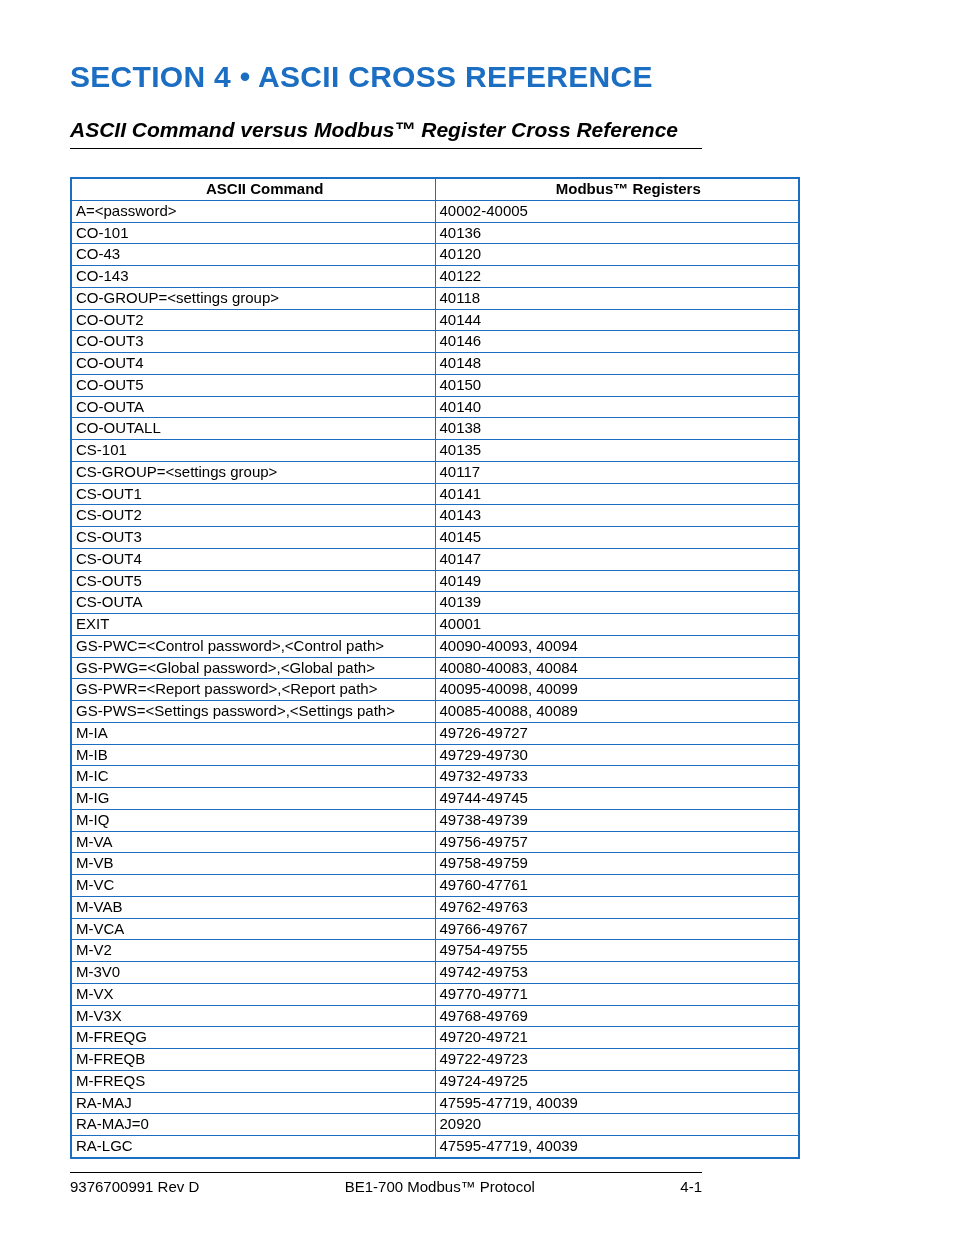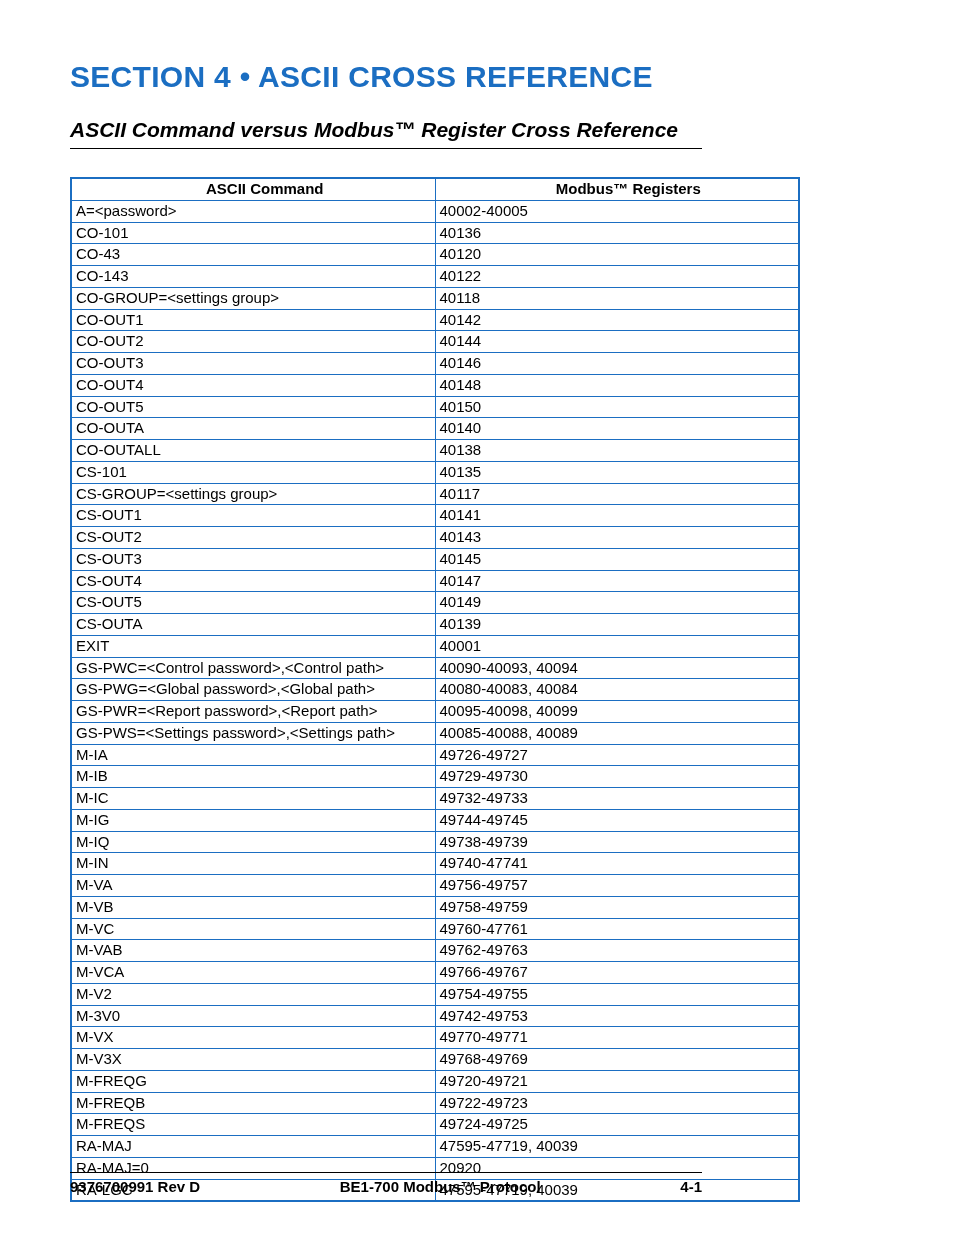--- a/index.html
+++ b/index.html
@@ -58,21 +58,21 @@
   table.xref tbody tr:last-child td { border-bottom-width: 2px; }
   table.xref tr th:first-child, table.xref tr td:first-child { border-left-width: 2px; }
   table.xref tr th:last-child, table.xref tr td:last-child { border-right-width: 2px; }
   .footer {
     position: absolute;
     bottom: 40px;
     left: 70px;
     right: 70px;
     display: flex;
     justify-content: space-between;
-    font-weight: bold;
+    font-weight: normal;
     font-size: 15px;
     border-top: none;
   }
   .footer .ft-center { }
   .footer-line {
     position: absolute;
     bottom: 62px;
     left: 70px;
     right: 70px;
     border-top: 1px solid #000;
@@ -110,24 +110,20 @@
         </tr>
         <tr>
           <td>CO-143</td>
           <td>40122</td>
         </tr>
         <tr>
           <td>CO-GROUP=&lt;settings group&gt;</td>
           <td>40118</td>
         </tr>
         <tr>
-          <td>CO-OUT1</td>
-          <td>40142</td>
-        </tr>
-        <tr>
           <td>CO-OUT2</td>
           <td>40144</td>
         </tr>
         <tr>
           <td>CO-OUT3</td>
           <td>40146</td>
         </tr>
         <tr>
           <td>CO-OUT4</td>
           <td>40148</td>
@@ -208,24 +204,20 @@
           <td>M-IC</td>
           <td>49732-49733</td>
         </tr>
         <tr>
           <td>M-IG</td>
           <td>49744-49745</td>
         </tr>
         <tr>
           <td>M-IQ</td>
           <td>49738-49739</td>
-        </tr>
-        <tr>
-          <td>M-IN</td>
-          <td>49740-47741</td>
         </tr>
         <tr>
           <td>M-VA</td>
           <td>49756-49757</td>
         </tr>
         <tr>
           <td>M-VB</td>
           <td>49758-49759</td>
         </tr>
         <tr>

